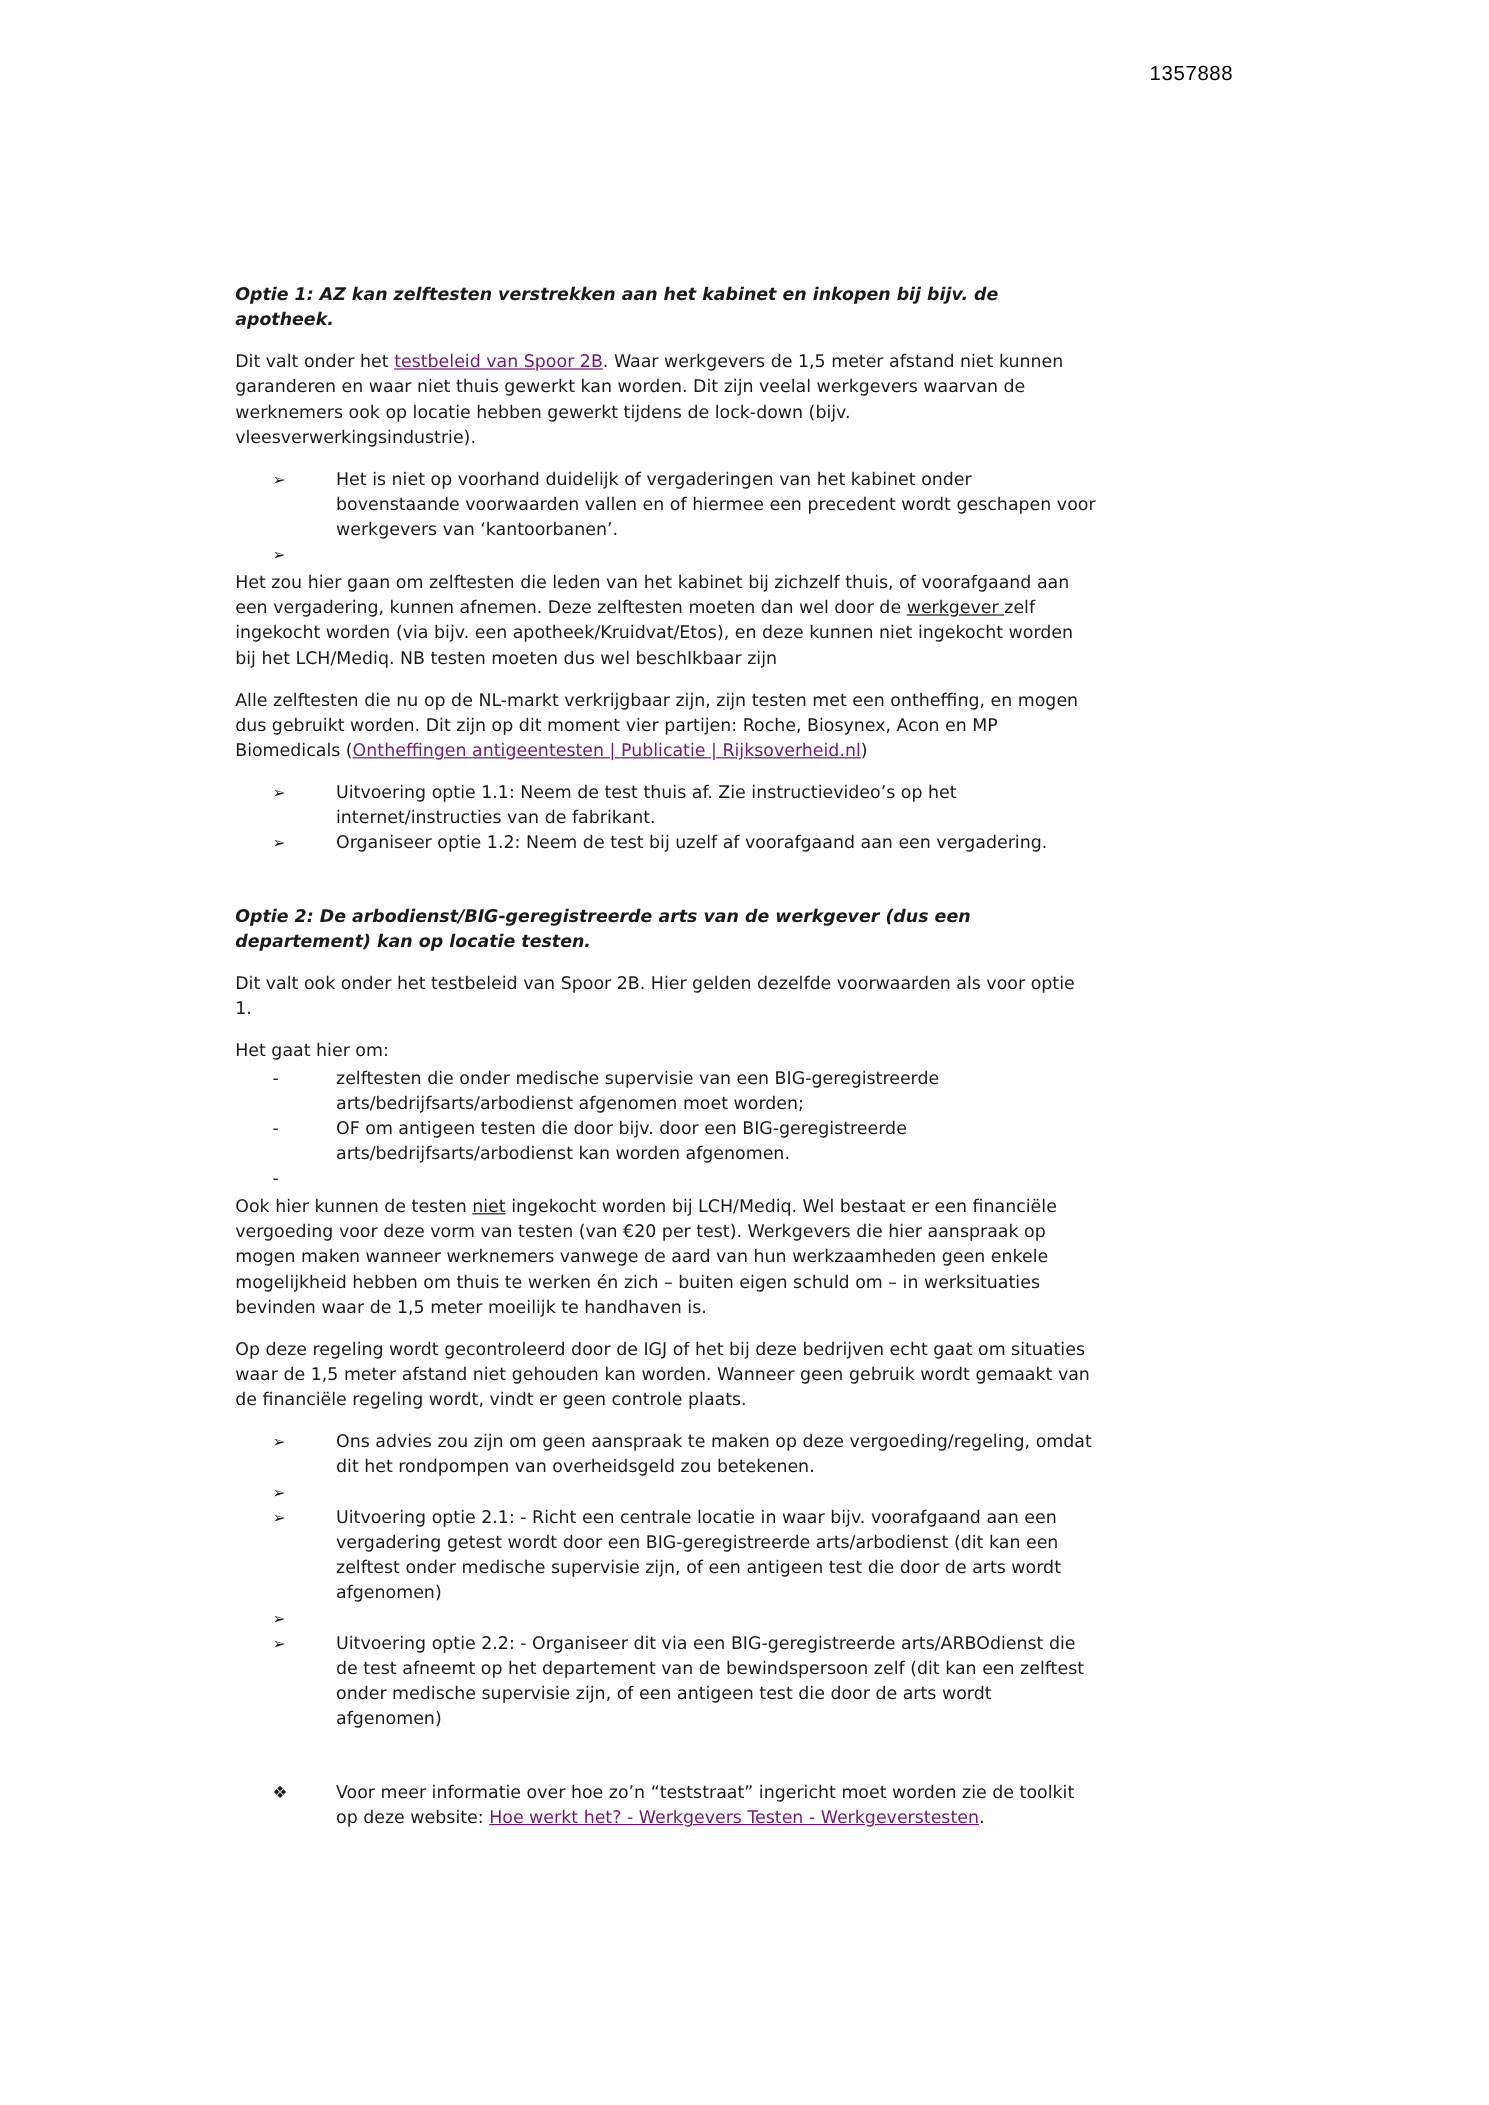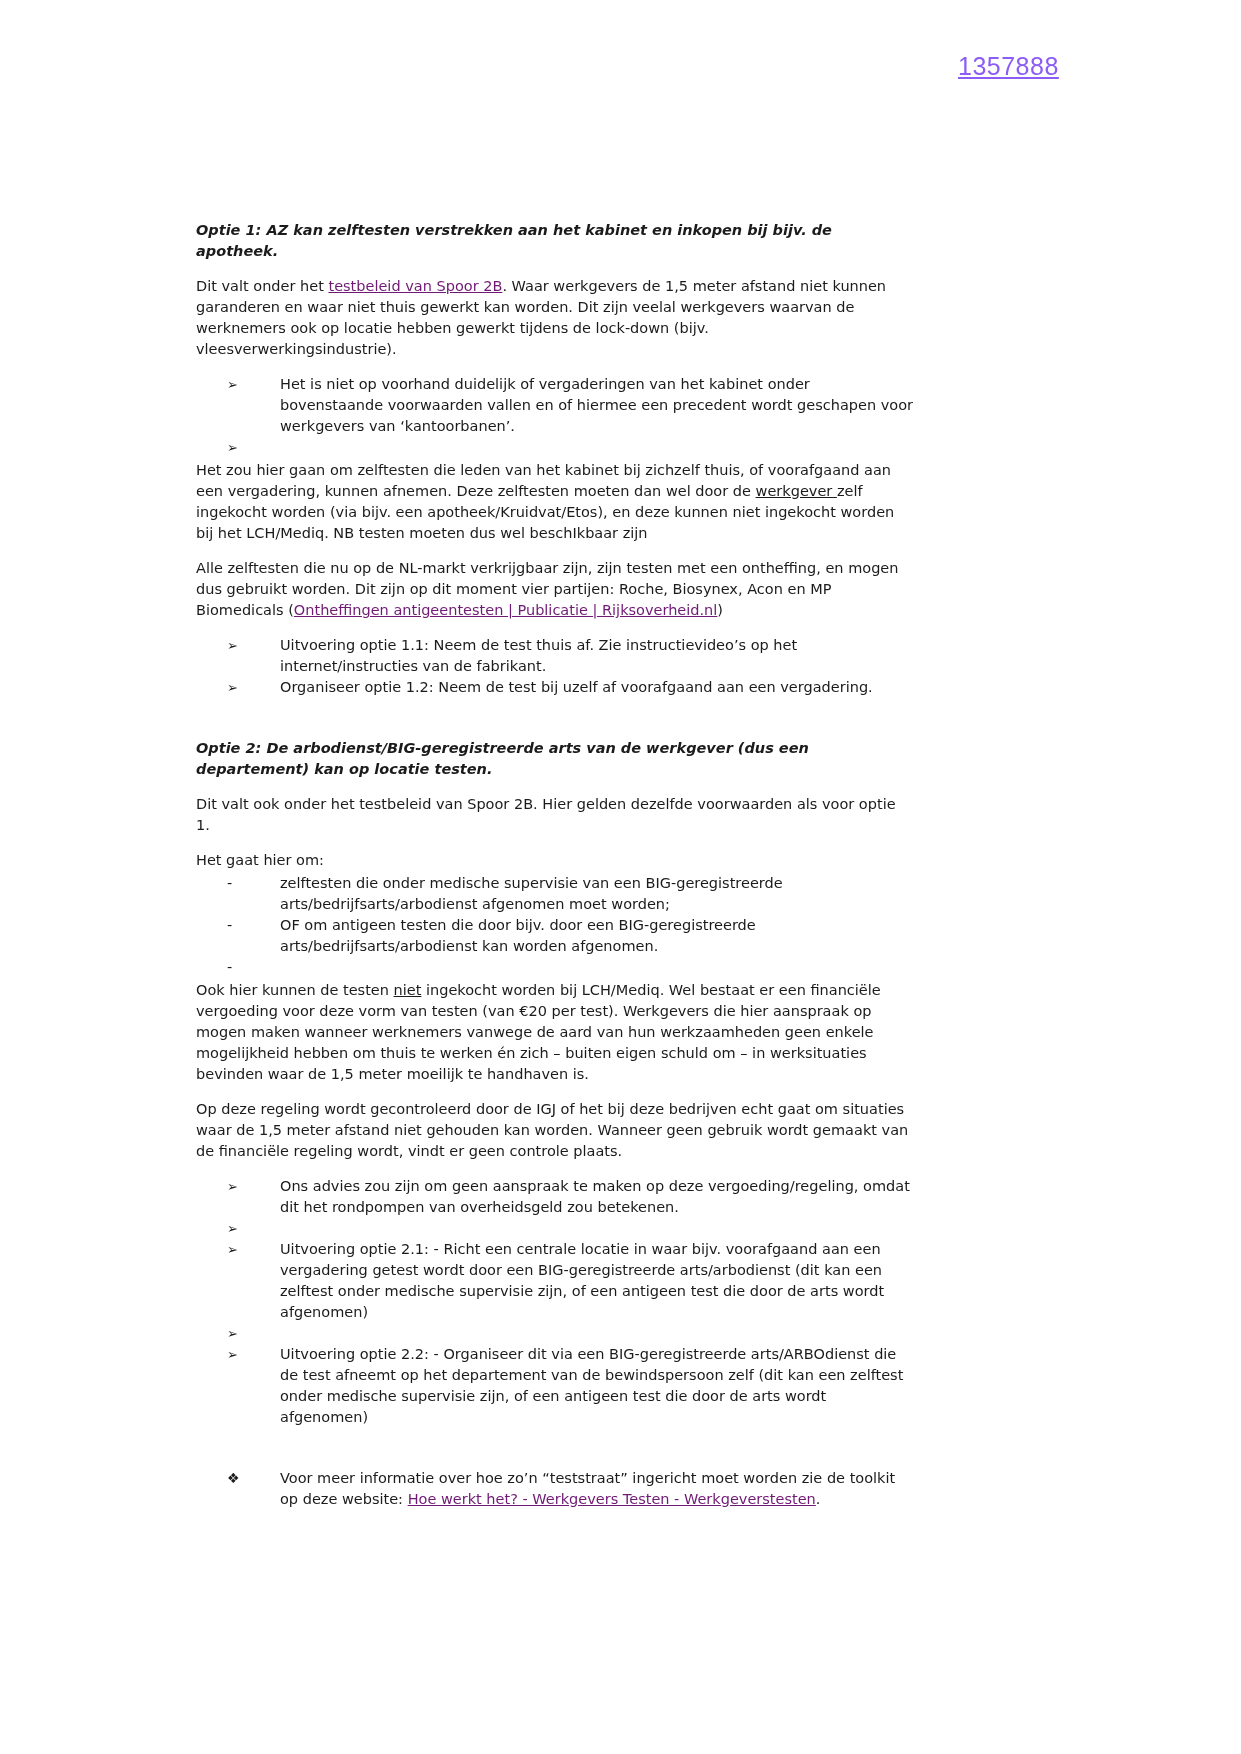--- a/index.html
+++ b/index.html
@@ -9,30 +9,29 @@
     height: 1754px;
     background: #ffffff;
     font-family: "DejaVu Sans", "Liberation Sans", sans-serif;
     color: #1b1b1b;
     overflow: hidden;
   }
   .doc-number {
     position: absolute;
     top: 52px;
     left: 958px;
-    font-size: 25px;
+    font-size: 17px;
     letter-spacing: 0.5px;
-    color: #8b5cf6;
+    color: #000000;
     font-family: "Liberation Sans", "DejaVu Sans", sans-serif;
-    text-decoration: underline;
   }
   .content {
     position: absolute;
     left: 196px;
-    top: 220px;
+    top: 236px;
     width: 718px;
     font-size: 14.5px;
     line-height: 21px;
   }
   .block { margin: 0 0 14px 0; }
   .block.heading { font-weight: bold; font-style: italic; }
   .content .block.heading:not(:first-child) { margin-top: 40px; }
   .block.list { margin-bottom: 2px; padding-left: 29px; }
   .block.diamond { margin-top: 40px; }
   .para + .dash { margin-top: -12px; }

